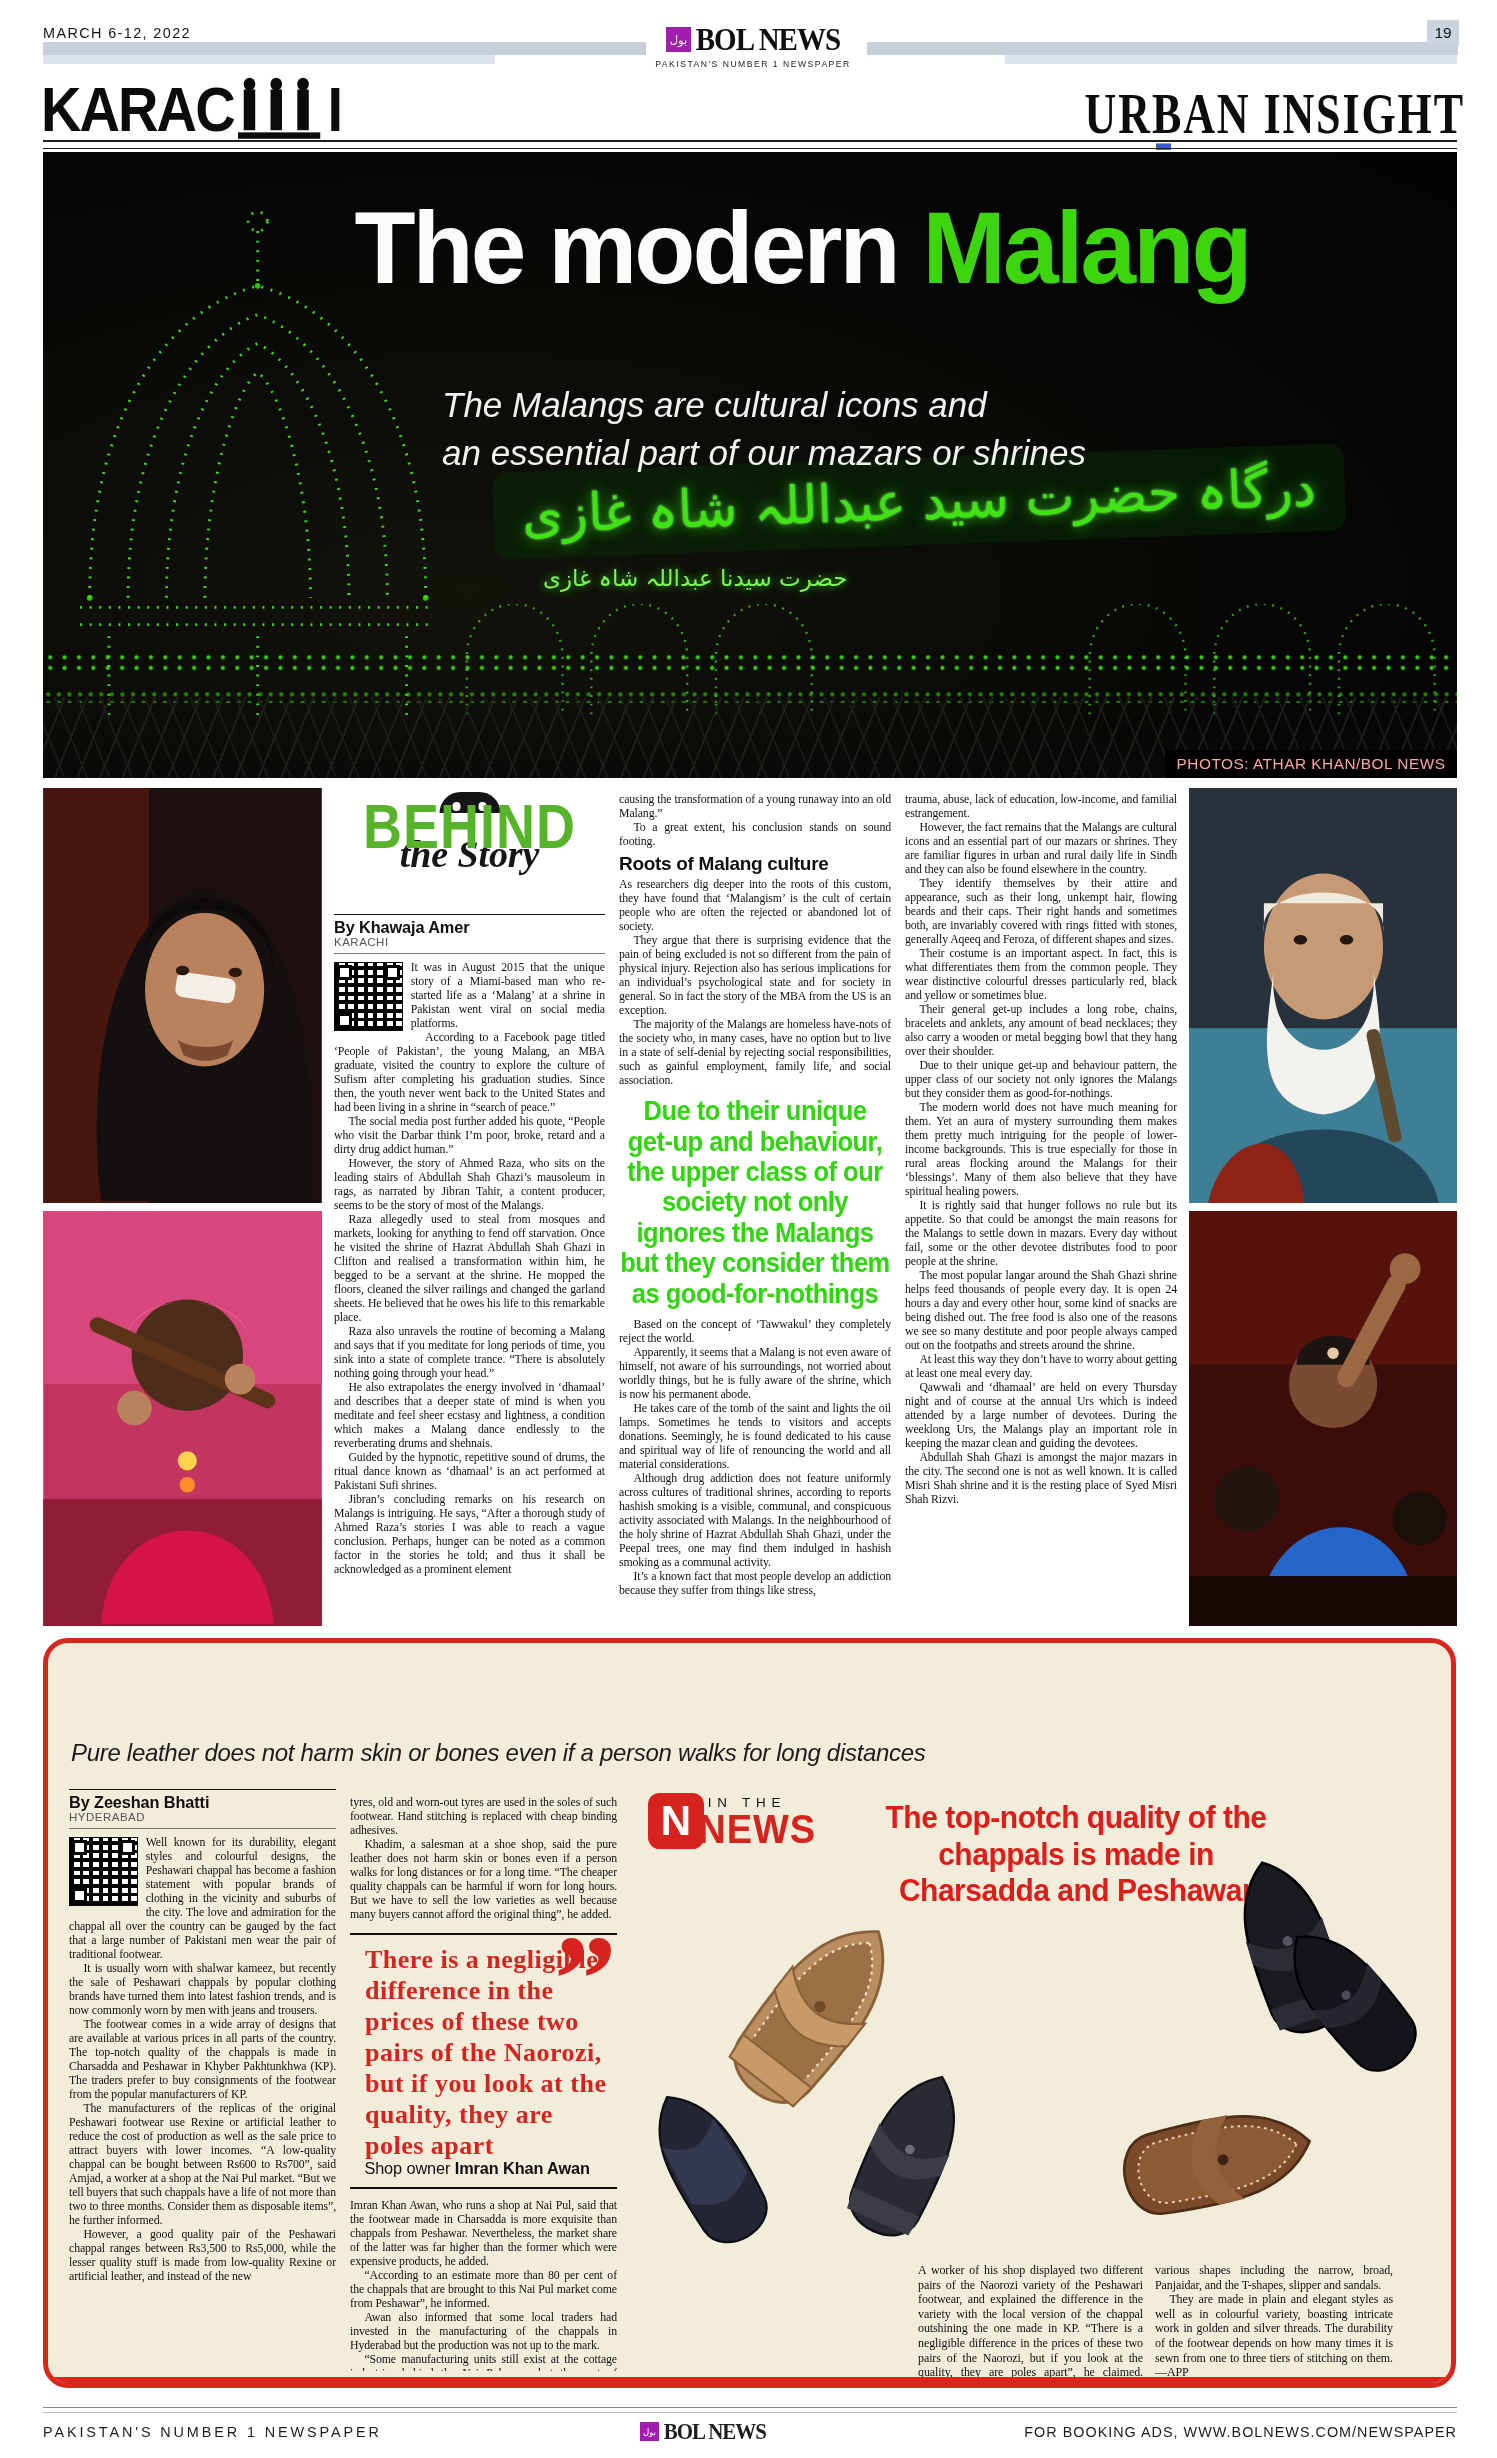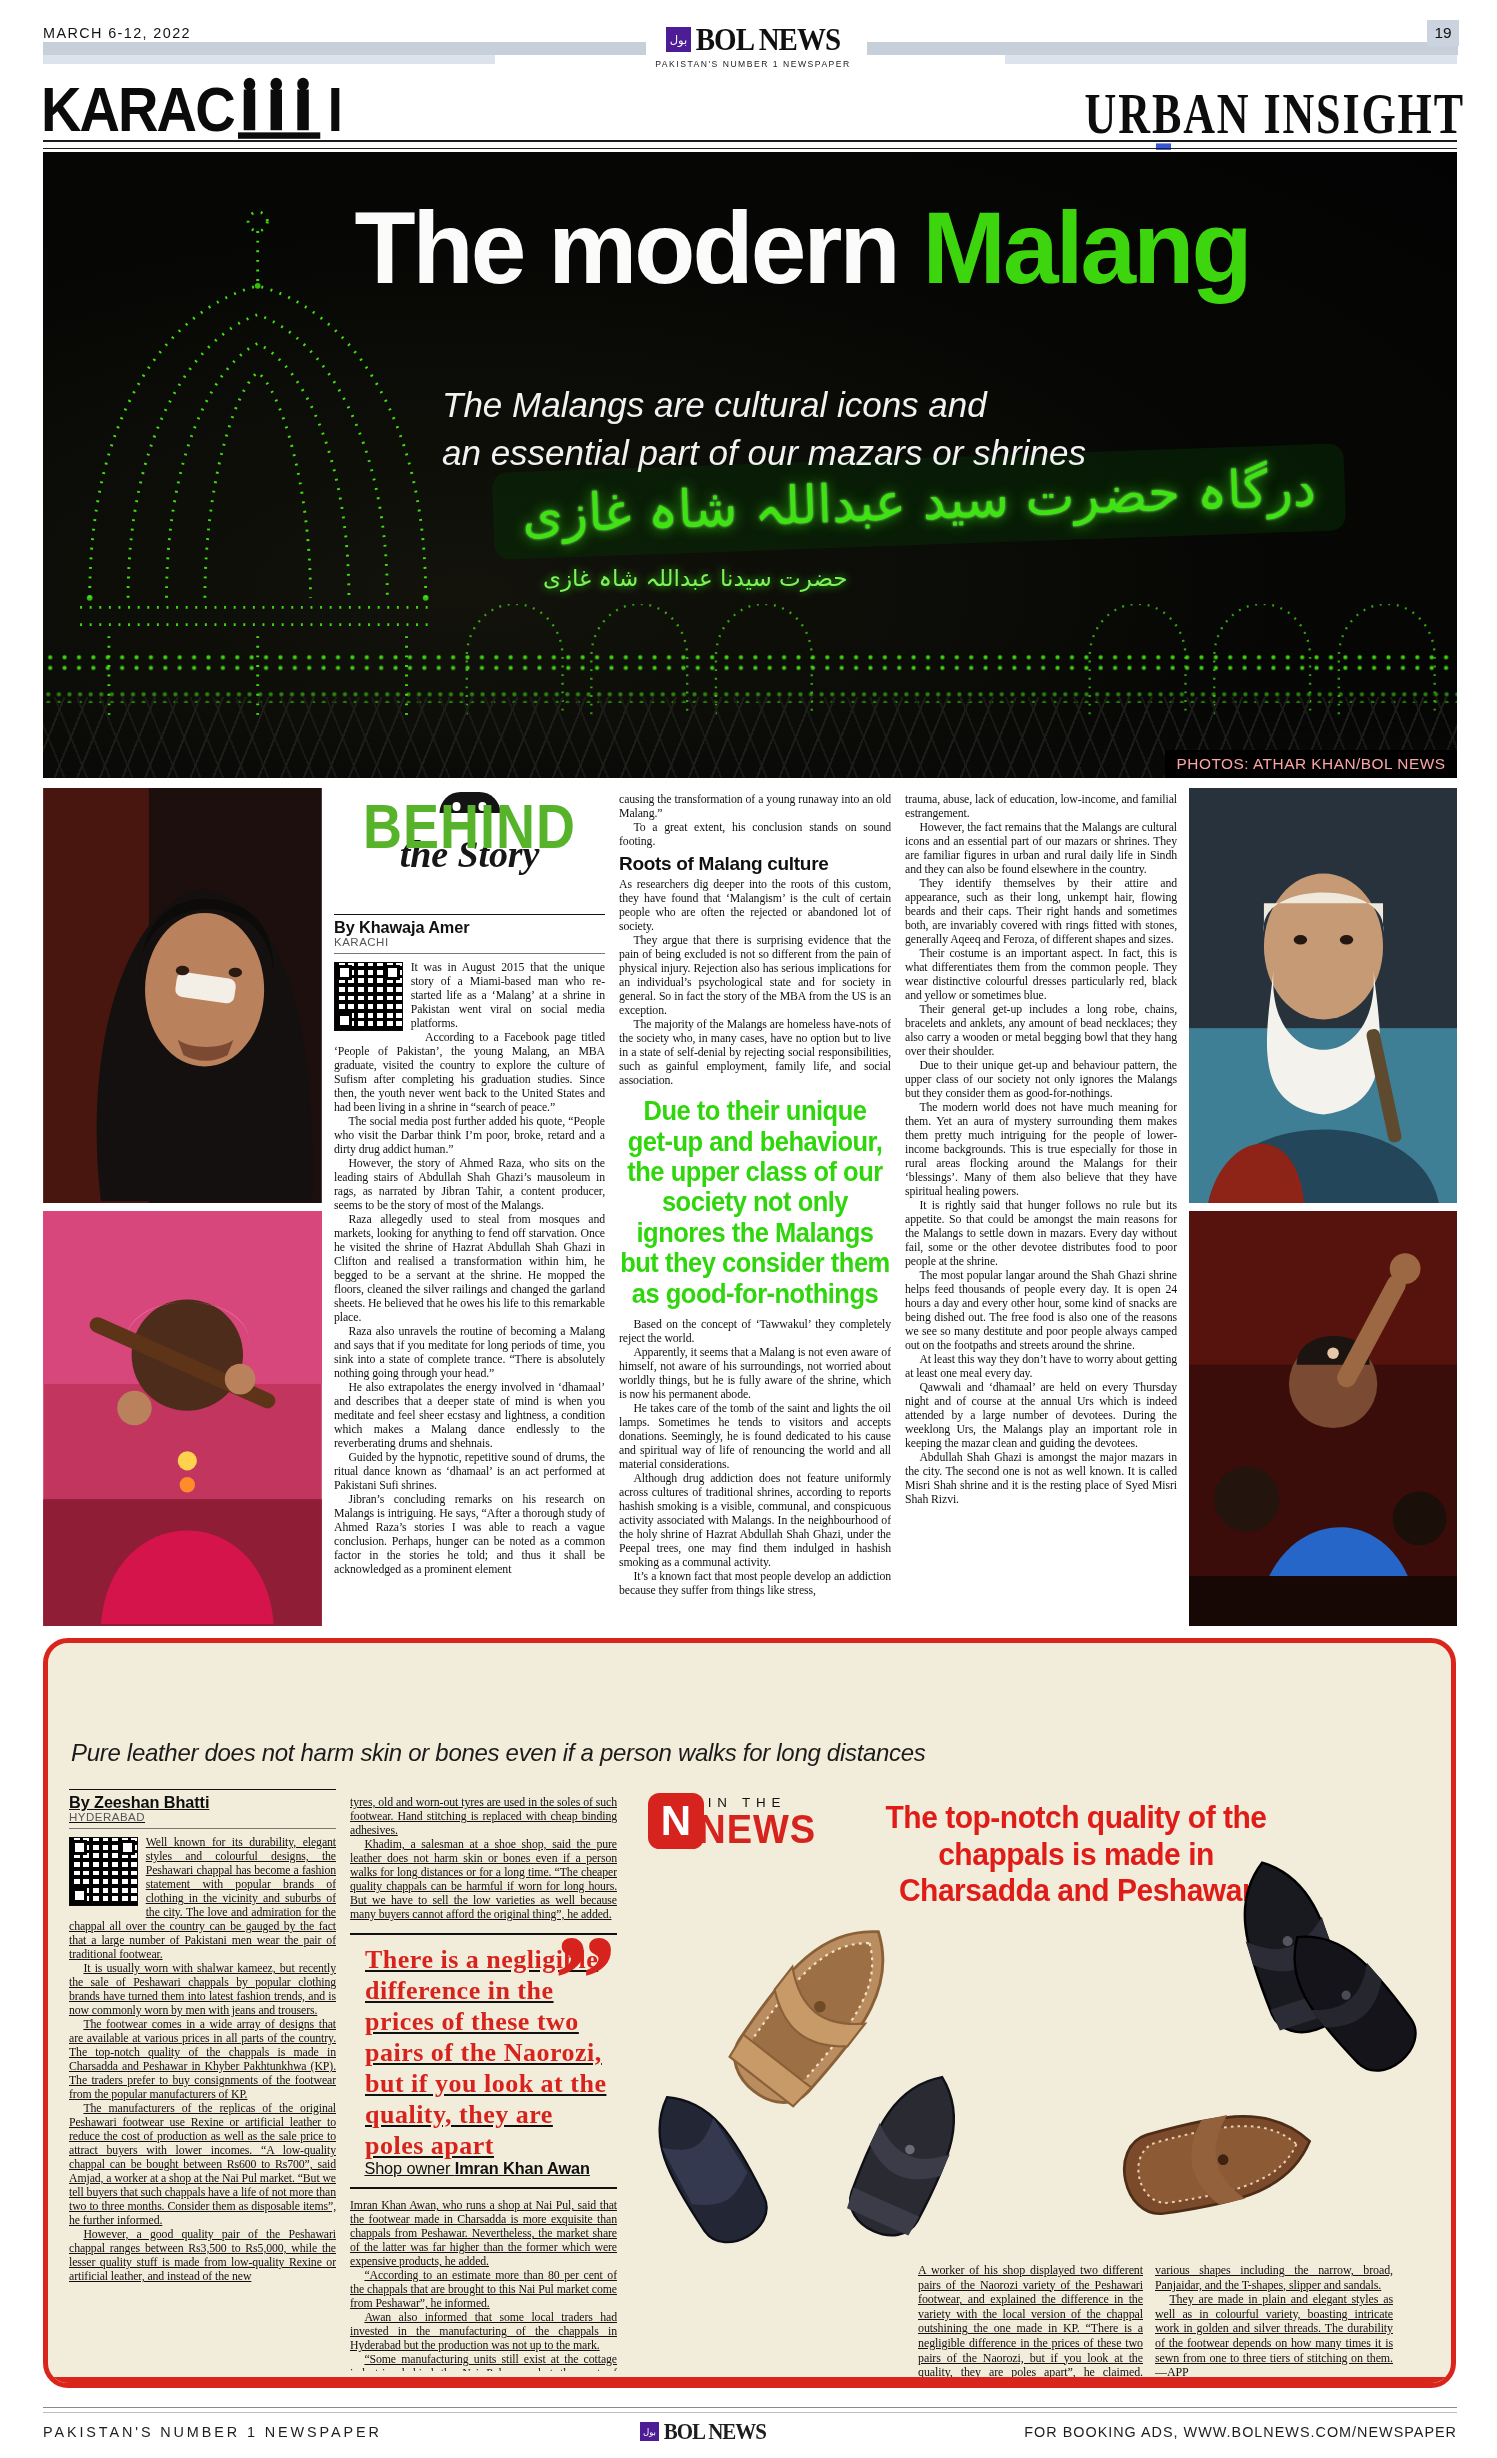--- a/index.html
+++ b/index.html
@@ -10,21 +10,21 @@
         font-size:14.4px;letter-spacing:1.4px;color:#141414;}
   .bar{position:absolute;height:12.5px;background:#c6cfda;}
   .bar.l1{left:43px;top:42px;width:603px;}
   .bar.l2{left:43px;top:55px;width:452px;height:8.6px;background:#dde3ec;}
   .bar.r1{left:867px;top:42px;width:591px;}
   .bar.r2{left:1005px;top:55px;width:452px;height:8.6px;background:#dde3ec;}
   .pageno{position:absolute;left:1427px;top:20px;width:32px;height:26px;background:#cbd3df;
         font-family:"Liberation Sans",sans-serif;font-size:15.4px;display:flex;align-items:center;justify-content:center;}
   .brand{position:absolute;left:0;right:0;top:23px;display:flex;flex-direction:column;align-items:center;}
   .brand-row{display:flex;align-items:center;gap:4.8px;background:#fff;padding:0 13.4px;}
-  .bol-box{width:25px;height:25px;background:#4c1d95;color:#fff;display:flex;align-items:center;justify-content:center;
+  .bol-box{width:25px;height:25px;background:#a21caf;color:#fff;display:flex;align-items:center;justify-content:center;
         font-family:"DejaVu Sans",sans-serif;font-size:11.5px;}
   .bol-word{font-family:"Liberation Serif",serif;font-weight:bold;font-size:29px;letter-spacing:-1px;transform:scaleY(1.1);}
   .brand-tag{font-family:"Liberation Sans",sans-serif;font-size:8.6px;letter-spacing:1.5px;margin-top:2.9px;color:#222;}
   
   .karachi{position:absolute;left:41px;top:73px;display:flex;align-items:flex-end;
         font-family:"Liberation Sans",sans-serif;font-weight:bold;font-size:56px;letter-spacing:-1.9px;
         transform:scaleY(1.12);transform-origin:top left;color:#0b0b0b;}
   .karachi .tally{margin:0 1.9px 5.8px 3.8px;}
   .urban{position:absolute;right:41px;top:81px;font-family:"Liberation Serif",serif;font-weight:bold;
         font-size:44px;letter-spacing:1.9px;transform:scaleY(1.3);transform-origin:top right;color:#0d0d0d;}
@@ -96,21 +96,21 @@
   .gquote{font-family:"Liberation Sans",sans-serif;font-weight:bold;font-size:25.5px;line-height:29px;
         color:#2ed60b;text-align:center;margin:13.4px 0;letter-spacing:-0.5px;transform:scaleY(1.05);text-indent:0;}
   
   .chappal{position:absolute;left:43px;top:1638px;width:1403px;height:740px;background:#f2ecda;
         border:5.8px solid #da251d;border-radius:25px;overflow:hidden;}
   .chappal:after{content:"";position:absolute;left:0;right:0;bottom:0;height:5.8px;background:#da251d;}
   .ch-head{position:absolute;left:21px;top:7.7px;font-family:"Liberation Serif",serif;font-weight:bold;
         font-size:69px;letter-spacing:-1px;color:#0e0e0e;white-space:nowrap;}
   .ch-sub{position:absolute;left:23px;top:96px;font-family:"Liberation Sans",sans-serif;font-style:italic;
         font-size:24px;color:#1b1b1b;letter-spacing:-0.3px;}
-  .ch-col{position:absolute;text-align:justify;font-size:11.8px;line-height:14px;letter-spacing:-0.1px;overflow:hidden;text-decoration:underline;}
+  .ch-col{position:absolute;text-align:justify;font-size:11.8px;line-height:14px;letter-spacing:-0.1px;overflow:hidden;}
   .ch-col p{margin:0;text-indent:14.4px;}
   .ch-col p.noind{text-indent:0;}
   .ch1{left:21px;top:146px;width:267px;height:584px;}
   .ch2{left:302px;top:152px;width:267px;height:576px;}
   .rquote-rule{border-top:2.4px solid #111;margin:11.5px 0 9.6px 0;}
   .rquote{position:relative;font-family:"Liberation Serif",serif;font-weight:bold;font-size:26px;line-height:31px;
         color:#d7231d;text-indent:0;text-align:left;letter-spacing:0.5px;margin-left:15px;}
   .rquote .qmark{position:absolute;right:0;top:-7.7px;font-size:125px;line-height:86px;color:#d7231d;
         font-family:"Liberation Serif",serif;}
   .rattr{font-family:"Liberation Sans",sans-serif;font-size:16.3px;margin:13.4px 0 0 0;text-indent:0;text-align:left;}

